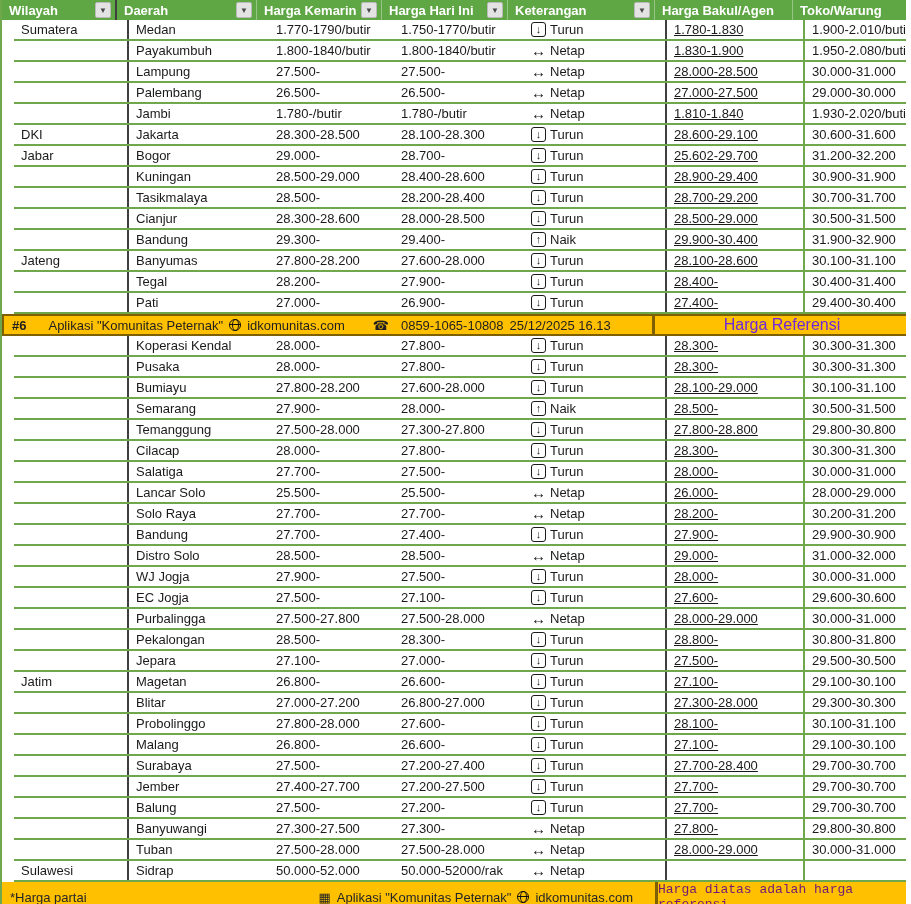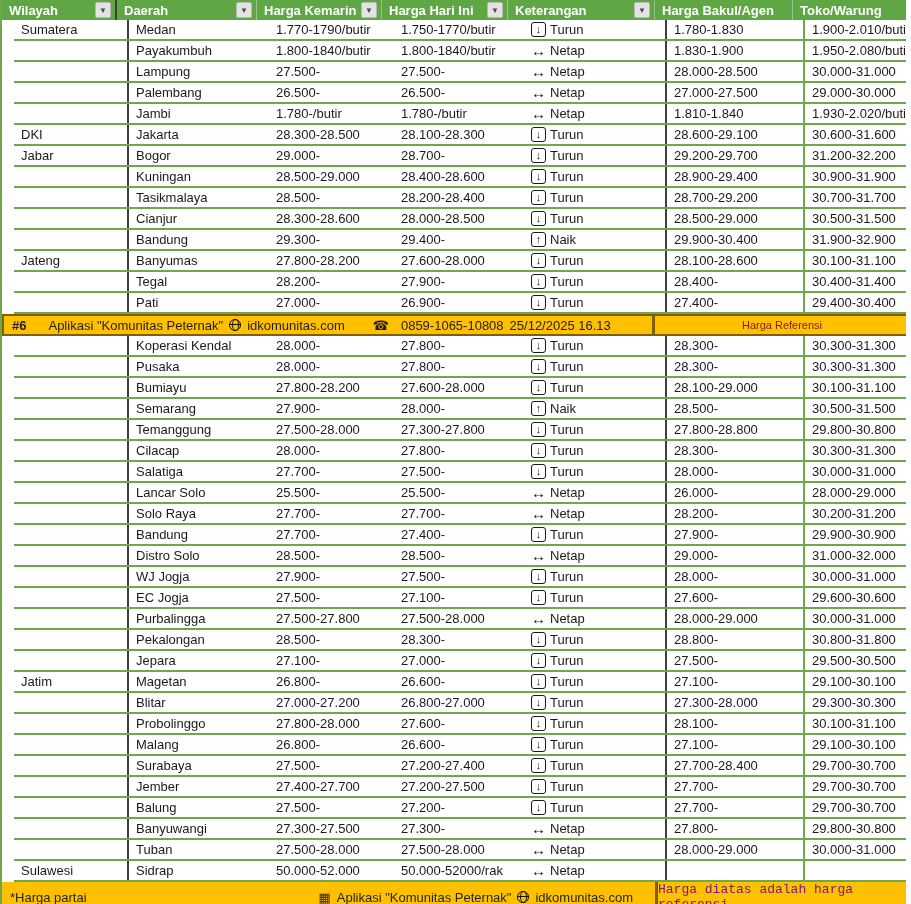--- a/index.html
+++ b/index.html
@@ -28,39 +28,39 @@
     border-radius:2px; display:flex; align-items:center; justify-content:center;
     font-size:8px; color:#4a4a4a; flex:none;
   }
   .data-row { height:21px; box-sizing:border-box; border-bottom:2px solid var(--border-green); background:#fff;margin-left:12px; }
   .cell {
     display:flex; align-items:center; padding-left:7px; box-sizing:border-box;
     font-size:13px; color:#1a1a1a; white-space:nowrap; overflow:hidden;
   }
   .cell.c1 { border-right:2px solid var(--dark-border); }
   .cell.c5 { border-right:2px solid var(--dark-border); padding-left:11px; }
-  .cell.c6 { border-right:2px solid var(--border-green); }
+  .cell.c6 { border-right:2px solid var(--border-green);text-decoration:underline; }
   .cell.c7 { border-right:2px solid var(--border-green); }
   .tbox {
     width:13px; height:13px; border:1px solid #1a1a1a; border-radius:3px;
     display:inline-flex; align-items:center; justify-content:center;
     font-size:11px; line-height:1; margin-right:4px; flex:none;
   }
   .tflat { font-size:15px; line-height:1; margin-right:4px; flex:none; }
   .banner-row, .footer-row { display:grid; grid-template-columns:653px 256px; height:22px; box-sizing:border-box; }
   .banner-left {
     background:var(--accent-orange); box-sizing:border-box;
     border:2px solid var(--banner-border); border-right:3px solid var(--banner-border);
     display:flex; align-items:center; padding:0 8px; font-size:13px; color:#1f1f1f; gap:6px;
     white-space:nowrap; overflow:hidden;
   }
   .banner-right {
     background:var(--accent-orange); box-sizing:border-box;
     border:2px solid var(--banner-border); border-left:none;
-    display:flex; align-items:center; justify-content:center; font-size:11px; color:#7f1d1d;
+    display:flex; align-items:center; justify-content:center; font-size:16px; color:#6d28d9;
   }
   .b-num { margin-right:16px; font-weight:bold; }
   .b-phone-num { margin-left:6px; }
   .b-gap { margin-left:22px; }
   .footer-left {
     background:var(--accent-orange); display:flex; align-items:center;
     justify-content:space-between; padding:0 22px 0 8px; font-size:13px; color:#262626;
     box-sizing:border-box; white-space:nowrap; overflow:hidden;
   }
   .f-center { display:flex; align-items:center; gap:6px; }
@@ -185,21 +185,21 @@
       </div>
       <div class="data-row">
         <div class="cell c1">Jabar</div>
         <div class="cell c2">Bogor</div>
         <div class="cell c3">29.000-</div>
         <div class="cell c4">28.700-</div>
         <div class="cell c5">
           <span class="tbox">↓</span>
           <span>Turun</span>
         </div>
-        <div class="cell c6">29.200-29.700</div>
+        <div class="cell c6">25.602-29.700</div>
         <div class="cell c7">31.200-32.200</div>
       </div>
       <div class="data-row">
         <div class="cell c1"></div>
         <div class="cell c2">Kuningan</div>
         <div class="cell c3">28.500-29.000</div>
         <div class="cell c4">28.400-28.600</div>
         <div class="cell c5">
           <span class="tbox">↓</span>
           <span>Turun</span>

